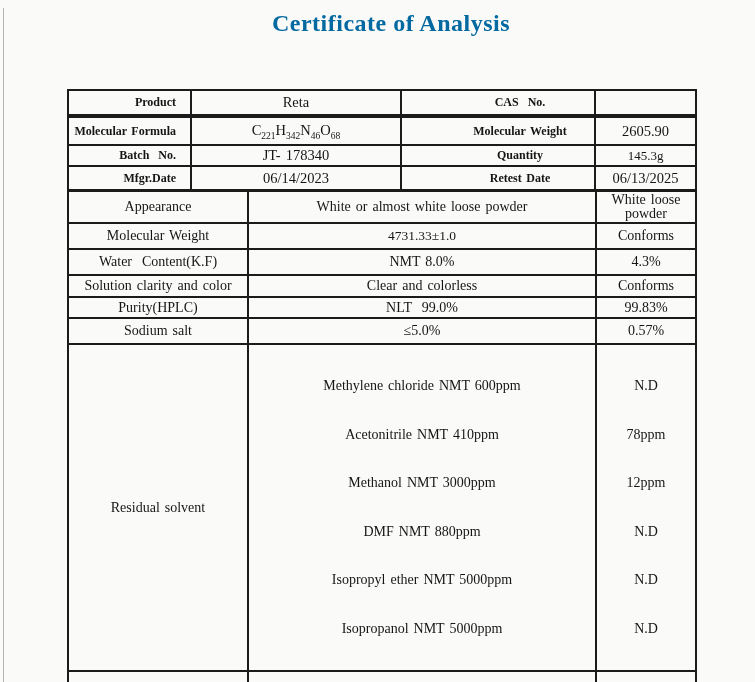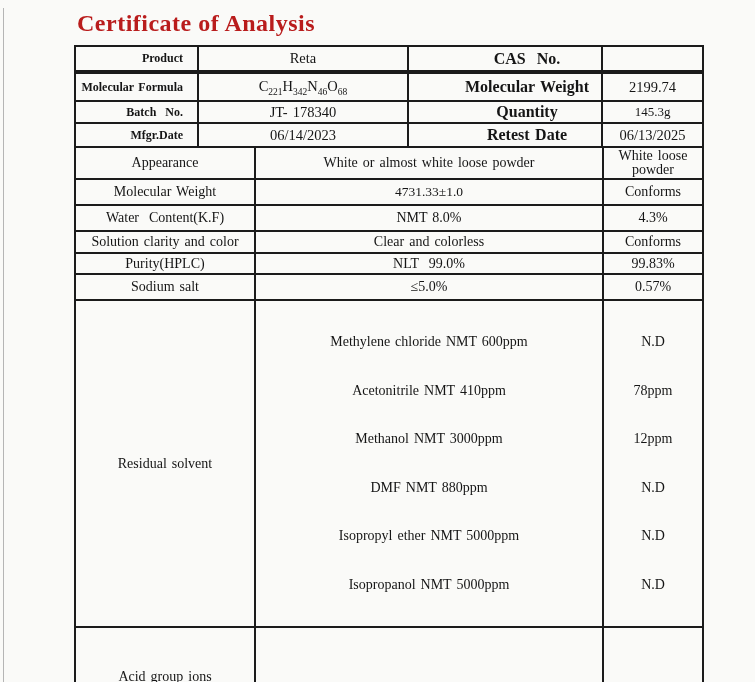--- a/index.html
+++ b/index.html
@@ -10,40 +10,40 @@
     color: #151515;
     position: relative;
     overflow: hidden;
   }
   .page-edge {
     position: absolute; left: 3px; top: 8px; width: 1px; height: 674px;
     background: #b5b5b5;
   }
   .doc-title {
     position: absolute; left: 77px; top: 10px; width: 628px;
-    font-size: 24px; font-weight: bold;
-    letter-spacing: 0.5px; color: #b91c1c;
+    text-align: center; font-size: 24px; font-weight: bold;
+    letter-spacing: 0.5px; color: #0369a1;
   }
-  table { border-collapse: collapse; table-layout: fixed; position: absolute; left: 74px; }
+  table { border-collapse: collapse; table-layout: fixed; position: absolute; left: 67px; margin-top: 44px; }
   td {
     border: 2px solid #1b1b1b;
     vertical-align: middle;
     text-align: center;
     font-size: 14px;
     white-space: pre-wrap;
     word-spacing: 1.5px;
     overflow: hidden;
     padding: 1px 2px;
   }
   
   .info-table { top: 45px; width: 628px; }
   .info-table td.lab {
     font-weight: bold; font-size: 12px; text-align: right; padding-right: 14px;
   }
-  .info-table td.lab2 { font-weight: bold; font-size: 16px; text-align: center; padding-left: 46px; }
+  .info-table td.lab2 { font-weight: bold; font-size: 12px; text-align: center; padding-left: 46px; }
   .info-table td.val { font-size: 14.5px; }
   .info-table tr.thick td { border-bottom-width: 4px; }
   sub { font-size: 9.5px; }
   
   .spec-table { top: 146px; width: 628px; }
   .spec-table td.hdr { font-weight: bold; font-size: 13.5px; letter-spacing: 0.3px; }
   .lines-tight div { line-height: 16.5px; }
   
   tr.h26 { height: 26px; } tr.h29 { height: 29px; } tr.h21 { height: 21px; }
   tr.h24 { height: 24px; } tr.h20 { height: 26px; } tr.h30 { height: 30px; }
@@ -71,21 +71,21 @@
       <tr class="h26 thick">
     <td class="lab">Product</td>
     <td class="val">Reta</td>
     <td class="lab2">CAS  No.</td>
     <td class="val"></td>
   </tr>
   <tr class="h29">
     <td class="lab">Molecular Formula</td>
     <td class="val">C<sub>221</sub>H<sub>342</sub>N<sub>46</sub>O<sub>68</sub></td>
     <td class="lab2">Molecular Weight</td>
-    <td class="val">2199.74</td>
+    <td class="val">2605.90</td>
   </tr>
   <tr class="h21">
     <td class="lab">Batch  No.</td>
     <td class="val">JT- 178340</td>
     <td class="lab2">Quantity</td>
     <td class="val" style="font-size:13px">145.3g</td>
   </tr>
   <tr class="h24">
     <td class="lab">Mfgr.Date</td>
     <td class="val">06/14/2023</td>

